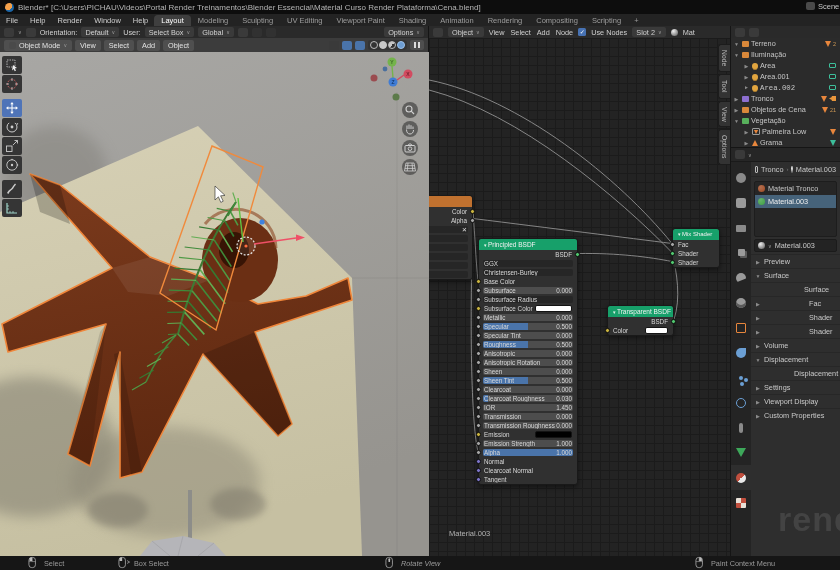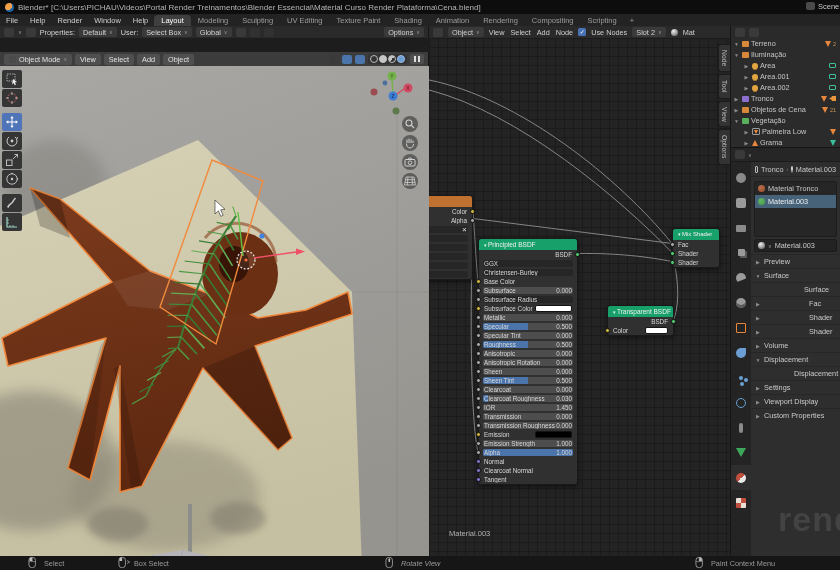--- a/index.html
+++ b/index.html
@@ -27,21 +27,21 @@
   .ts-ic{width:10px;height:9px;background:#3a3a3a;border-radius:2px;display:inline-block;}
   .ts-ic.blue{background:#4a74aa;}
   .ts-ic.dim{opacity:.45;}
   #shaderheader{position:absolute;left:429px;top:26px;width:302px;height:12px;background:#2a2a2a;border-right:1px solid #151515;
                 display:flex;align-items:center;gap:5px;padding:0 4px;font-size:7.3px;color:#cfcfcf;white-space:nowrap;overflow:hidden;}
   .chk{width:8px;height:8px;background:#4772b3;border-radius:1.5px;color:#fff;font-size:6px;line-height:8px;text-align:center;flex:0 0 auto;}
   #outlinerheader{position:absolute;left:731px;top:26px;width:109px;height:12px;background:#2a2a2a;
                   display:flex;align-items:center;gap:4px;padding:0 4px;}
 
   
-  #viewport{position:absolute;left:0;top:52px;width:429px;height:518px;background:#a16207;border-right:1px solid #151515;}
+  #viewport{position:absolute;left:0;top:38px;width:429px;height:518px;background:#a16207;border-right:1px solid #151515;}
   #vp-header{position:absolute;left:0;top:0;width:100%;height:14px;background:#3c3c3c;display:flex;align-items:center;gap:3px;
              padding:0 4px;font-size:7.3px;color:#e2e2e2;white-space:nowrap;overflow:hidden;z-index:30;}
   .vbtn{background:#4f4f4f;border-radius:2px;padding:1px 5px;display:inline-flex;align-items:center;gap:3px;}
   .vp-right{margin-left:auto;display:flex;align-items:center;gap:3px;}
   .shade-group{background:#333;border-radius:3px;display:flex;gap:1px;padding:1px 2px;align-items:center;}
   .shade-dot{width:8px;height:8px;border-radius:50%;border:1px solid #bbb;}
   .shade-dot.solid{background:#c7c7c7;border-color:#c7c7c7;}
   .shade-dot.half{background:linear-gradient(135deg,#c7c7c7 50%,transparent 50%);}
   .shade-dot.active{background:#6d9dd1;border-color:#9cc1ea;}
   .pause-btn{background:#4f4f4f;border-radius:2px;width:14px;height:10px;display:flex;align-items:center;justify-content:center;gap:1.5px;}
@@ -139,38 +139,38 @@
   <div id="menubar">
       <div class="menu-item">File</div>
       <div class="menu-item">Help</div>
       <div class="menu-item">Render</div>
       <div class="menu-item">Window</div>
       <div class="menu-item">Help</div>
       <div class="ws-tab active">Layout</div>
       <div class="ws-tab">Modeling</div>
       <div class="ws-tab">Sculpting</div>
       <div class="ws-tab">UV Editing</div>
-      <div class="ws-tab">Texture Paint</div>
+      <div class="ws-tab">Viewport Paint</div>
       <div class="ws-tab">Shading</div>
       <div class="ws-tab">Animation</div>
       <div class="ws-tab">Rendering</div>
       <div class="ws-tab">Compositing</div>
       <div class="ws-tab">Scripting</div>
       <div class="ws-add">+</div>
     </div>
   <div id="scene-widget">
     <span class="mini-ic"></span>
     <span>Scene</span>
   </div>
 
   <div id="toolsettings">
     <span class="ts-ic"></span>
     <span class="caret">∨</span>
     <span class="ts-ic"></span>
-    <span>Properties:</span>
+    <span>Orientation:</span>
     <span class="dd">
         <span>Default</span>
         <span class="caret">∨</span>
       </span>
     <span>User:</span>
     <span class="dd">
         <span>Select Box</span>
         <span class="caret">∨</span>
       </span>
     <span class="dd">
@@ -719,21 +719,21 @@
         </span>
       </div>
       <div class="ol-row" style="padding-left: 12px;">
         <span class="ol-arrow">▶</span>
         <span class="oi oi-light"></span>
         <span>Area.001</span>
         <span class="ol-badges">
           <span class="oi oi-screen"></span>
         </span>
       </div>
-      <div class="ol-row" style="padding-left: 12px;">
+      <div class="ol-row" style="padding-left: 12px; font-family: Liberation Mono, monospace;">
         <span class="ol-arrow">▶</span>
         <span class="oi oi-light"></span>
         <span>Area.002</span>
         <span class="ol-badges">
           <span class="oi oi-screen"></span>
         </span>
       </div>
       <div class="ol-row" style="padding-left: 2px;">
         <span class="ol-arrow">▶</span>
         <span class="oi oi-box purple"></span>

